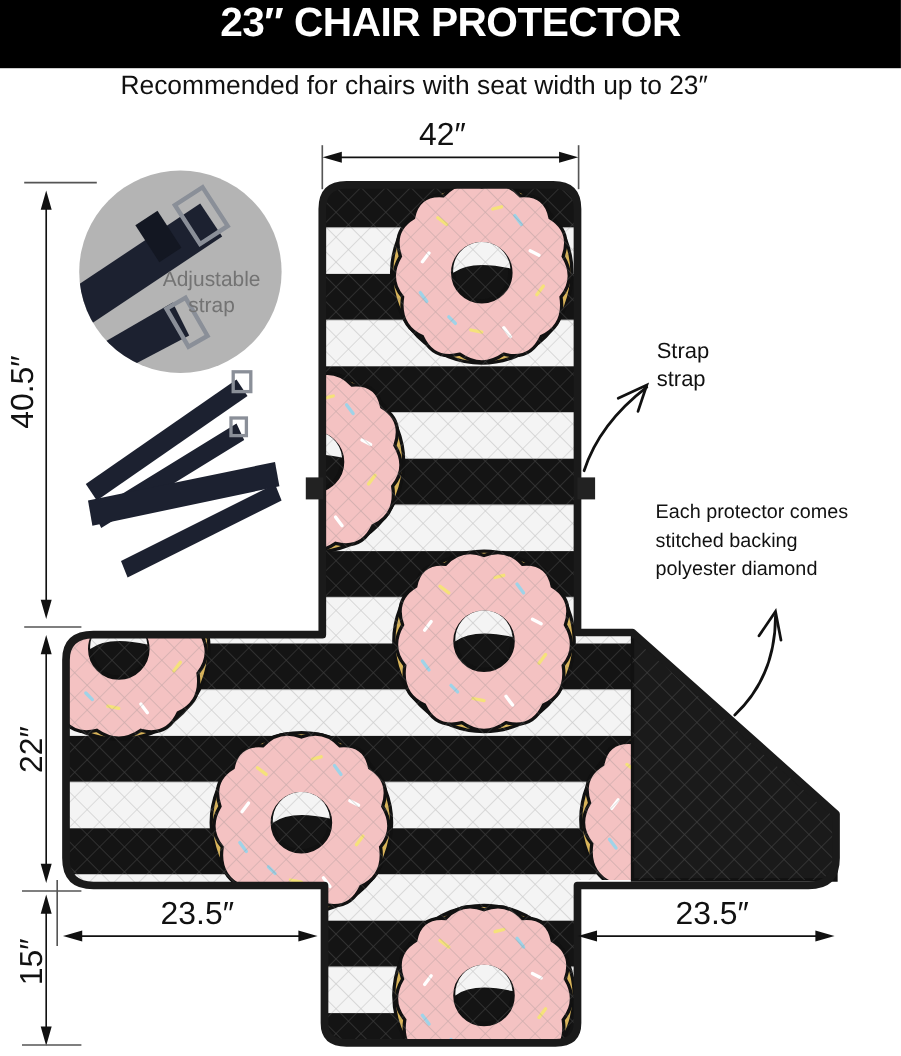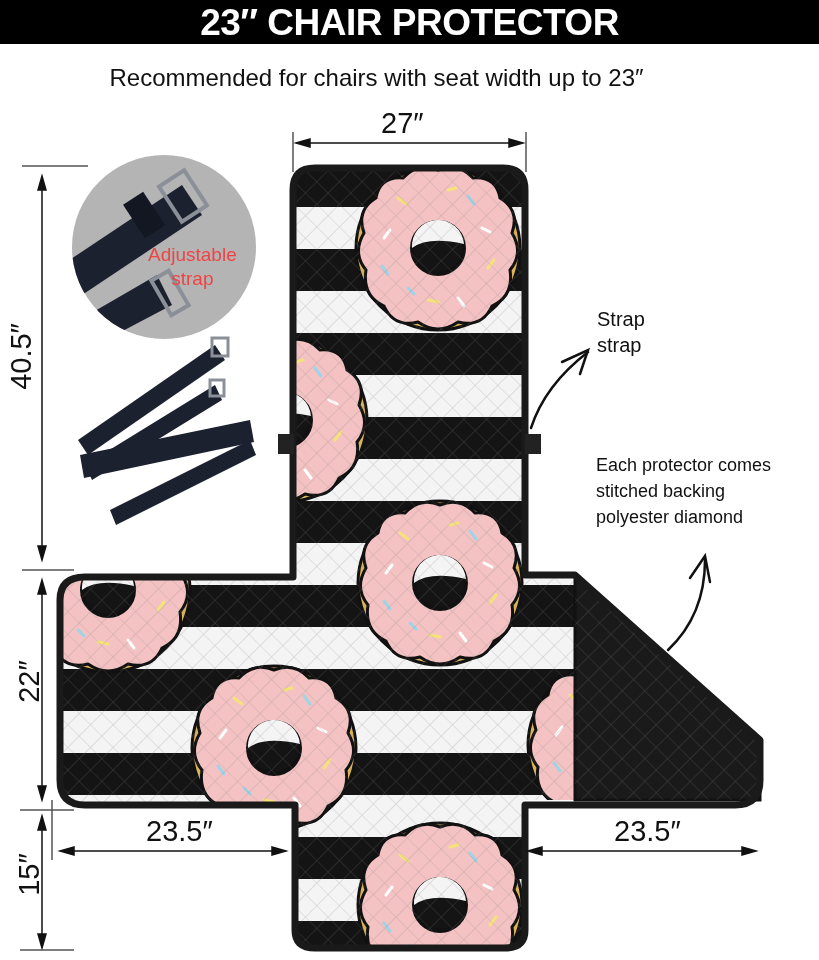--- a/index.html
+++ b/index.html
@@ -1,25 +1,25 @@
 <!DOCTYPE html>
 <html><head>
 <meta charset="utf-8">
 <style>
   html, body { margin: 0; padding: 0; background: #ffffff; }
   body { width: 819px; height: 960px; position: relative; overflow: hidden; font-family: "Liberation Sans", "DejaVu Sans", sans-serif; color: #111; }
-  .header { position: absolute; left: 0; top: 0; width: 819px; height: 44px; background: #000; display: flex; align-items: flex-end; justify-content: center; }
+  .header { position: absolute; left: 0; top: 0; width: 819px; height: 62px; background: #000; display: flex; align-items: flex-start; justify-content: center; }
   .header-title { color: #fff; font-weight: bold; font-size: 37px; letter-spacing: -0.5px; font-family: "Liberation Sans", sans-serif; }
   .subtitle { position: absolute; left: 0; top: 64px; width: 753px; text-align: center; font-size: 24px; color: #111; }
   .dim-label { position: absolute; font-size: 29px; color: #111; white-space: nowrap; }
   .vert { transform: rotate(-90deg); transform-origin: center center; }
   .note { position: absolute; font-size: 20px; line-height: 26px; color: #111; }
   svg.overlay { position: absolute; left: 0; top: 0; }
   .strap-circle { position: absolute; left: 72px; top: 155px; width: 184px; height: 184px; border-radius: 50%; background: #b4b4b4; overflow: hidden; }
-  .strap-circle-label { position: absolute; left: 148px; top: 243px; font-size: 19px; line-height: 24px; text-align: center; color: #ef4444; }
+  .strap-circle-label { position: absolute; left: 148px; top: 243px; font-size: 19px; line-height: 24px; text-align: center; color: #737373; }
 </style>
 </head>
 <body>
 
 <div class="header">
   <span class="header-title">23″ CHAIR PROTECTOR</span>
 </div>
 <div class="subtitle">Recommended for chairs with seat width up to 23″</div>
 
 <div class="strap-circle">
@@ -133,21 +133,21 @@
   </g>
 
   <g stroke="#111" stroke-width="2.5" fill="none" stroke-linecap="round">
     <path d="M531 428 Q545 385 588 352"></path>
     <path d="M562 362 L588 350 L580 374"></path>
     <path d="M668 650 Q705 615 705 560"></path>
     <path d="M690 578 L705 556 L710 582"></path>
   </g>
 </svg>
 
-<div class="dim-label" style="left:381px; top:107px;">27″</div>
+<div class="dim-label" style="left:381px; top:107px;">42″</div>
 <div class="dim-label vert" style="left:-12px; top:340px;">40.5″</div>
 <div class="dim-label vert" style="left:8px; top:665px;">22″</div>
 <div class="dim-label vert" style="left:8px; top:858px;">15″</div>
 <div class="dim-label" style="left:146px; top:815px;">23.5″</div>
 <div class="dim-label" style="left:614px; top:815px;">23.5″</div>
 
 <div class="note" style="left:597px; top:306px;">
   <div>Strap</div>
   <div>strap</div>
 </div>

